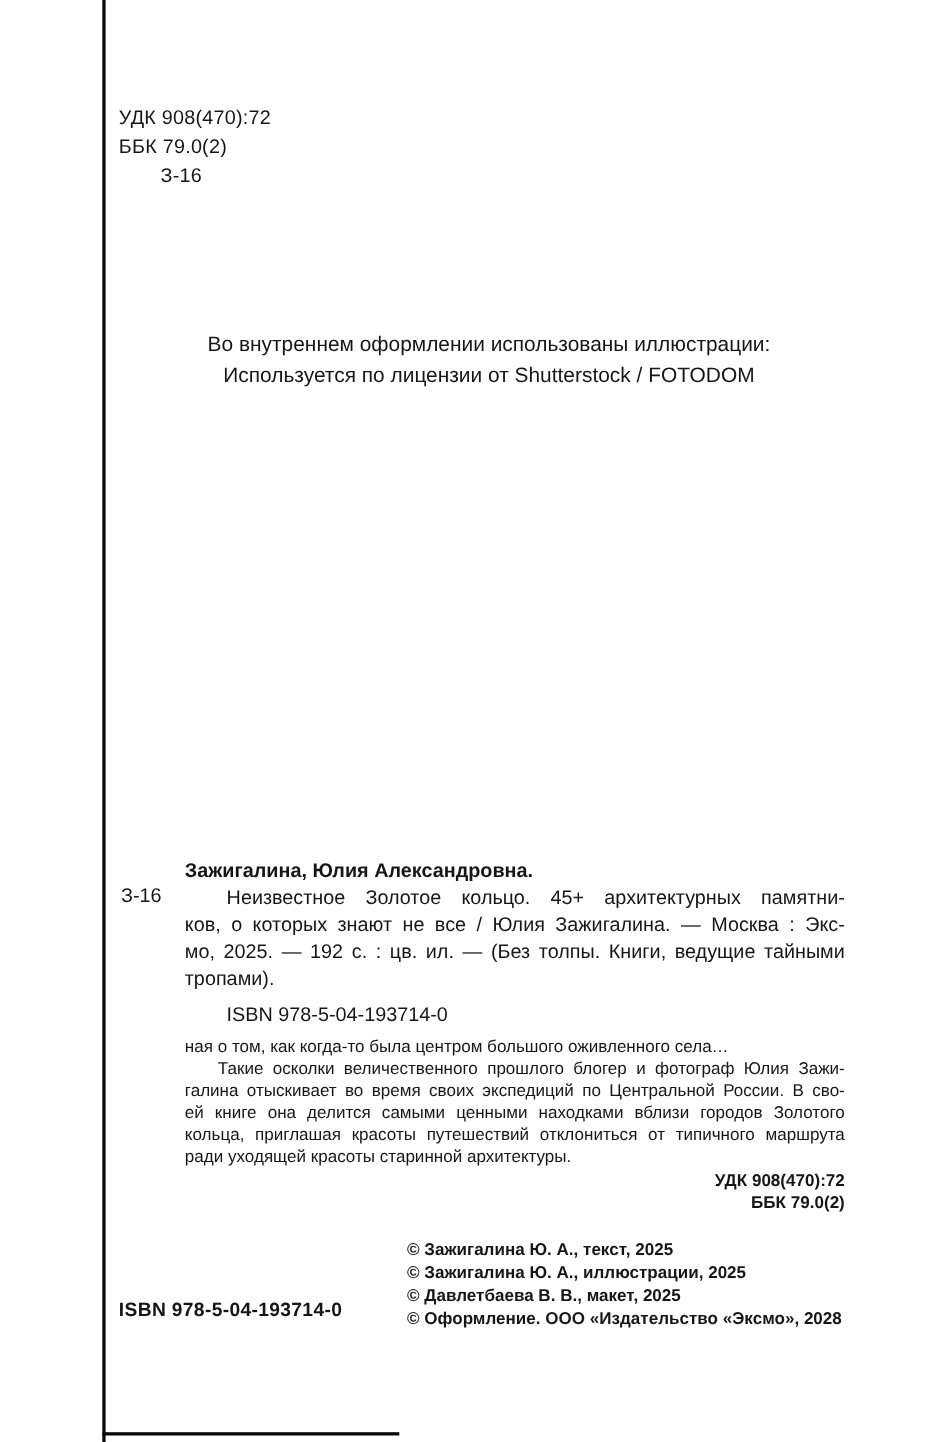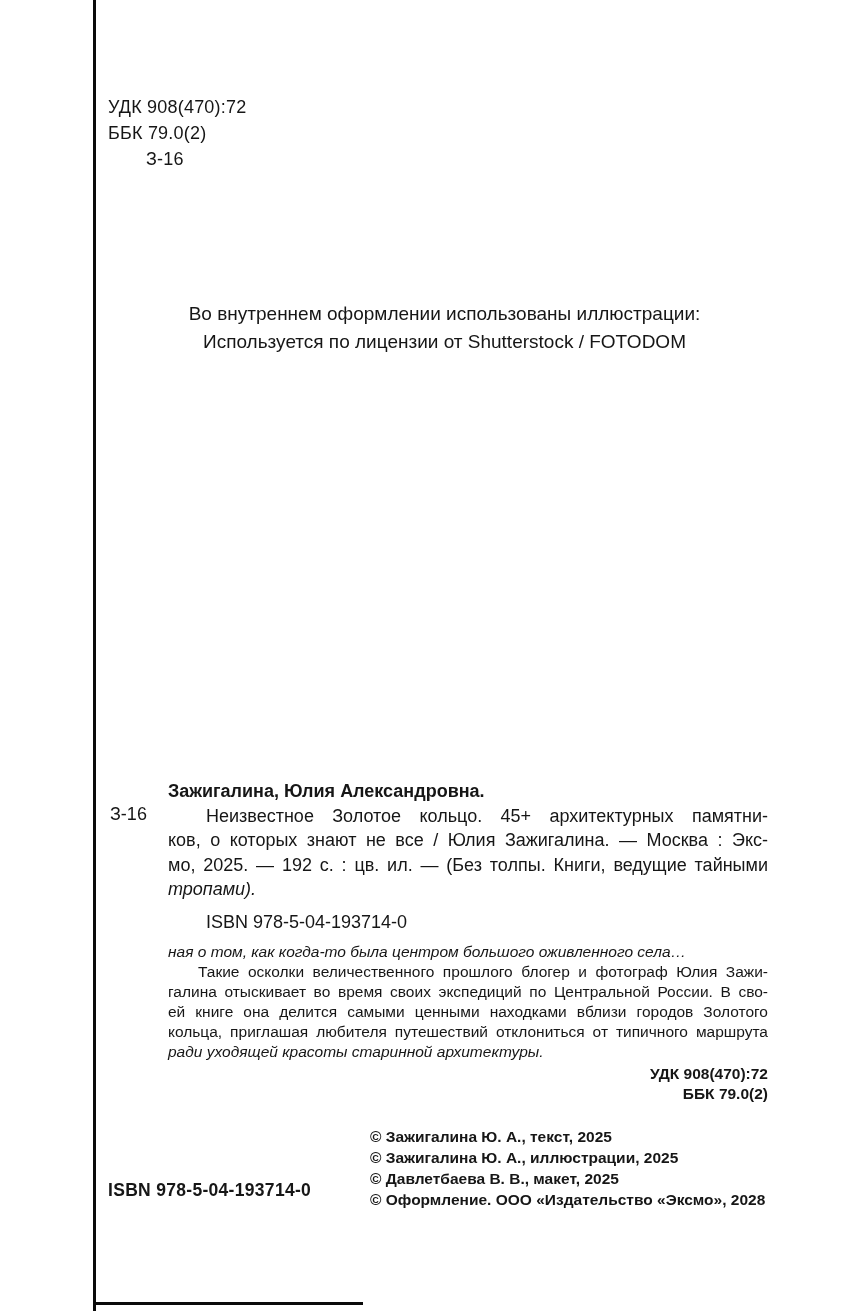--- a/index.html
+++ b/index.html
@@ -19,21 +19,21 @@
   .codes { position: absolute; left: 108px; top: 94px; font-size: 18px; line-height: 26px; letter-spacing: .2px; }
   .codes .indent { margin-left: 38px; }
 
   .credit { position: absolute; left: 93px; top: 300px; width: 690px; text-align: center; font-size: 19px; line-height: 27.5px; padding-left: 13px; }
 
   .card-sign { position: absolute; left: 110px; top: 804px; font-size: 18px; }
 
   .card { position: absolute; left: 168px; top: 779px; width: 600px; font-size: 18px; line-height: 24.5px; }
   .card-heading { font-weight: bold; }
   .jline { text-align: justify; text-align-last: justify; }
-  .jline.last { text-align-last: left; font-style: italic; }
+  .jline.last { text-align-last: left; }
   .p-indent { text-indent: 38px; }
   .isbn-line { margin-top: 8px; text-indent: 38px; }
 
   .annotation { margin-top: 8px; font-size: 15.5px; line-height: 20px; }
   .annotation .p-indent { text-indent: 30px; }
 
   .card-codes { margin-top: 2px; text-align: right; font-weight: bold; font-size: 15.5px; line-height: 20px; }
 
   .copyright { position: absolute; left: 370px; top: 1126px; font-weight: bold; font-size: 15.5px; line-height: 21px; }
 
@@ -70,21 +70,21 @@
       <div class="jline last">тропами).</div>
     </div>
 
     <div class="isbn-line">ISBN 978-5-04-193714-0</div>
 
     <div class="annotation">
       <div class="jline last">ная о том, как когда-то была центром большого оживленного села…</div>
       <div class="jline p-indent">Такие осколки величественного прошлого блогер и фотограф Юлия Зажи-</div>
       <div class="jline">галина отыскивает во время своих экспедиций по Центральной России. В сво-</div>
       <div class="jline">ей книге она делится самыми ценными находками вблизи городов Золотого</div>
-      <div class="jline">кольца, приглашая любителя путешествий отклониться от типичного маршрута</div>
+      <div class="jline">кольца, приглашая красоты путешествий отклониться от типичного маршрута</div>
       <div class="jline last">ради уходящей красоты старинной архитектуры.</div>
     </div>
 
     <div class="card-codes">
       <div>УДК 908(470):72</div>
       <div>ББК 79.0(2)</div>
     </div>
   </div>
 
   <div class="copyright">

